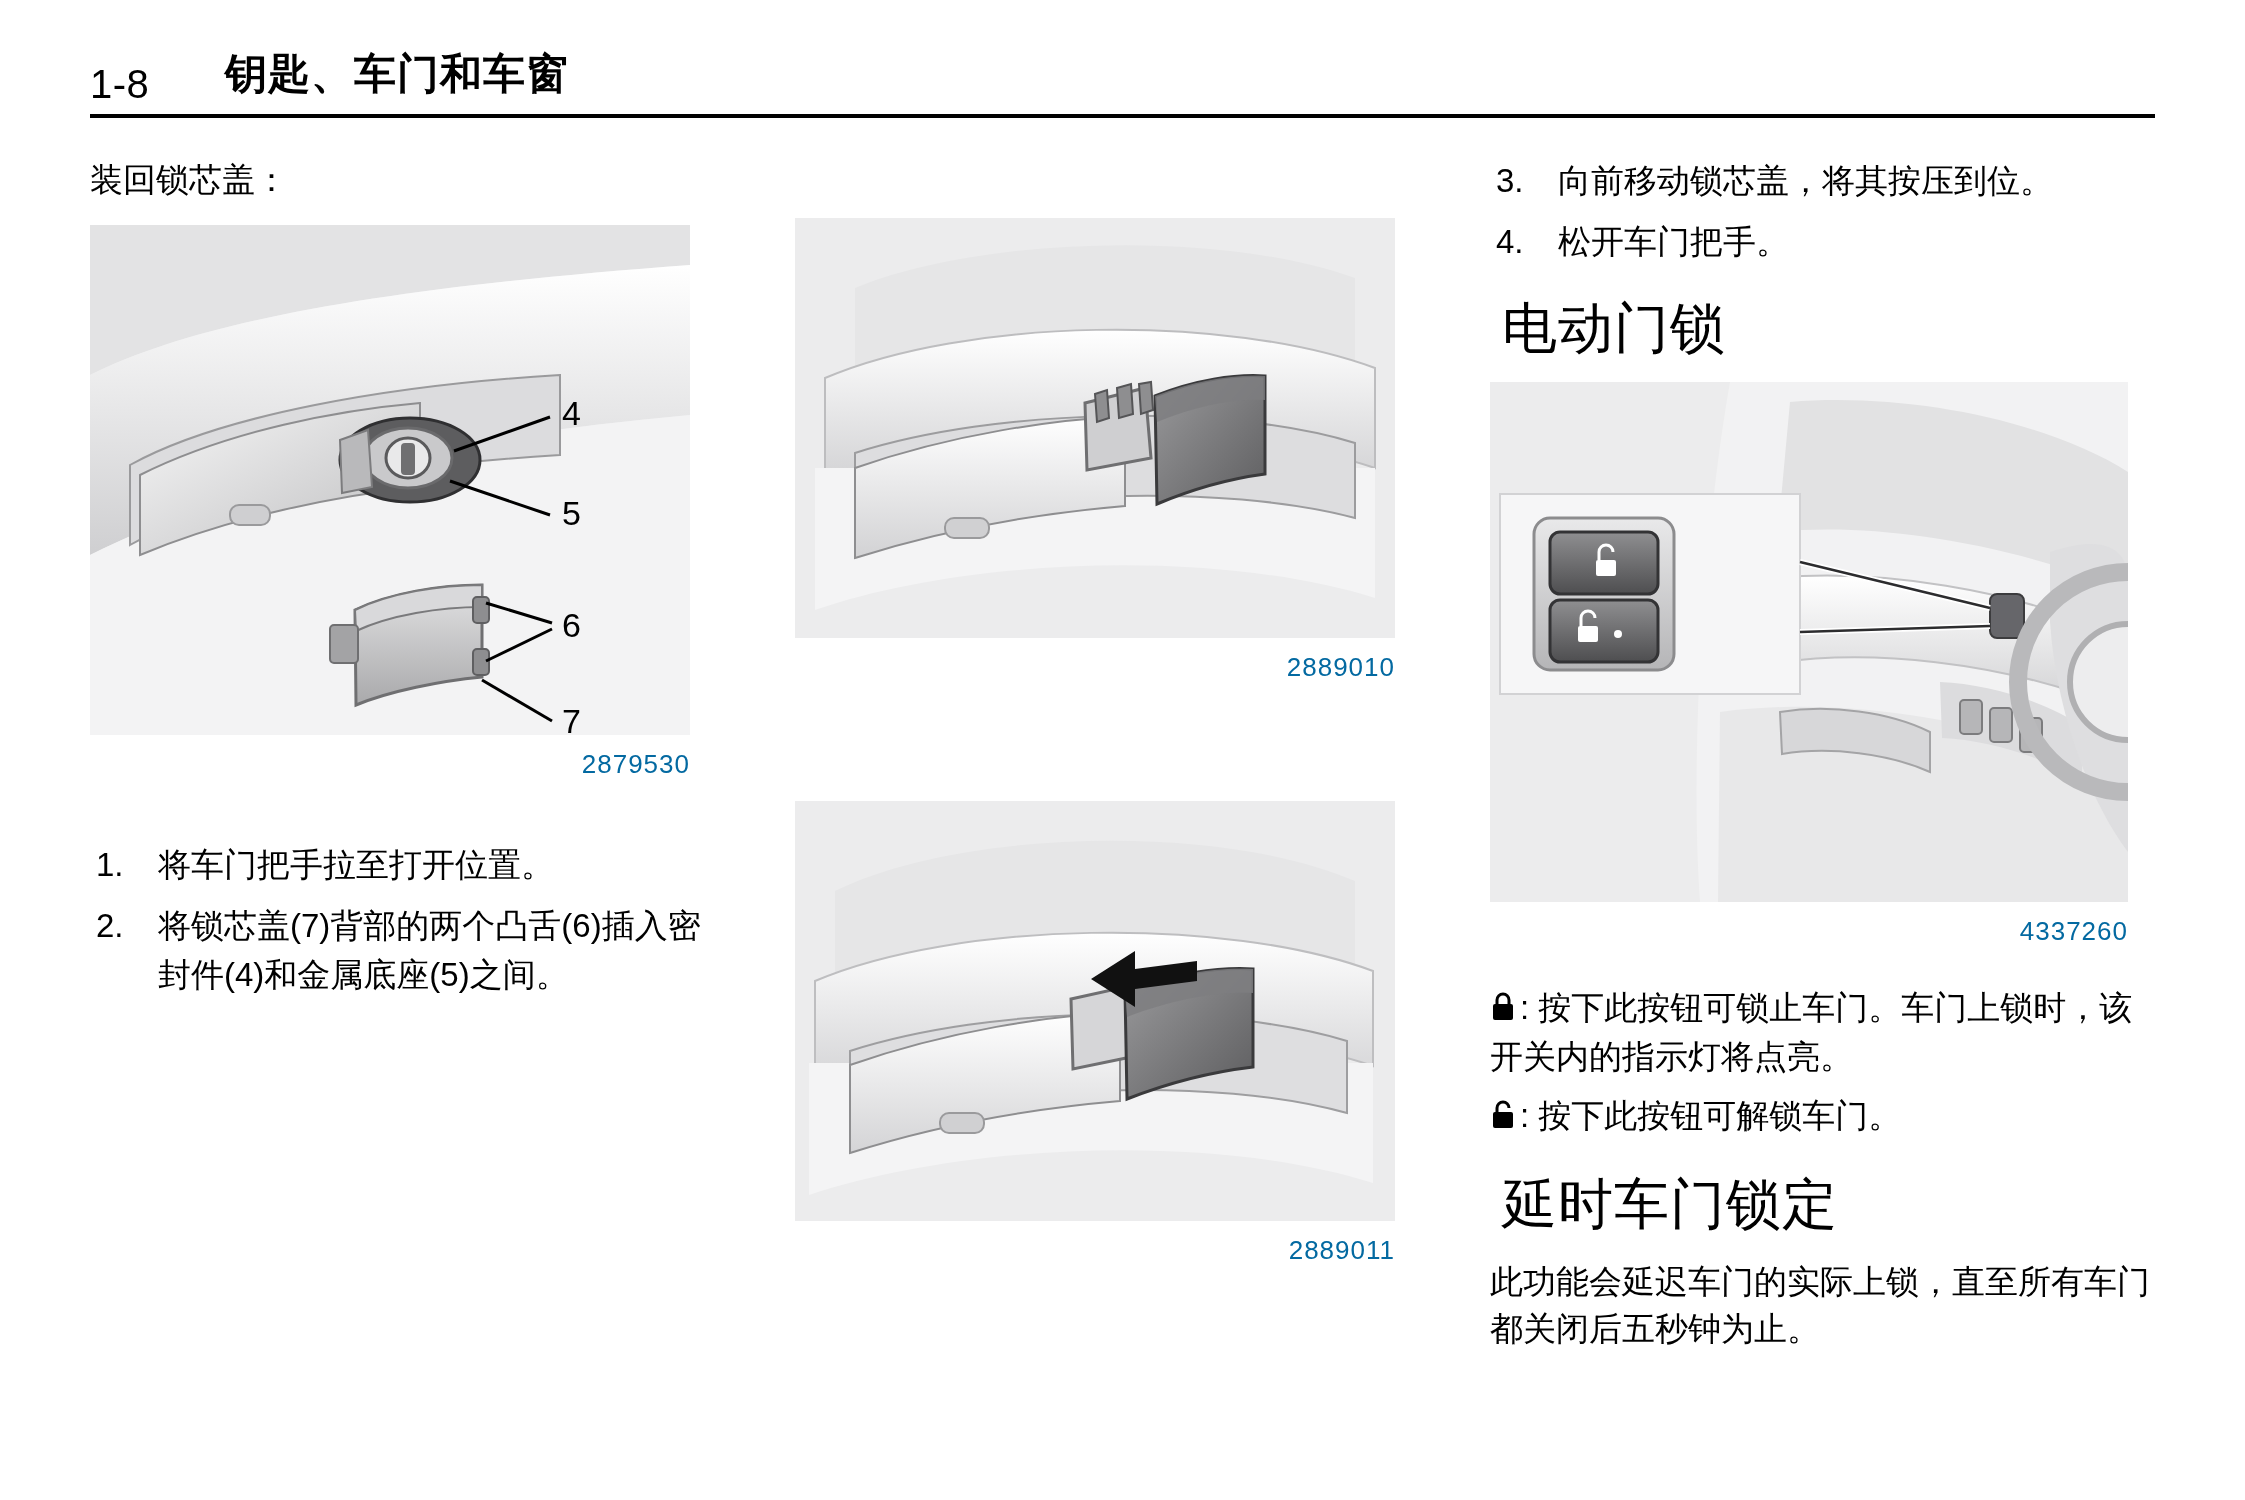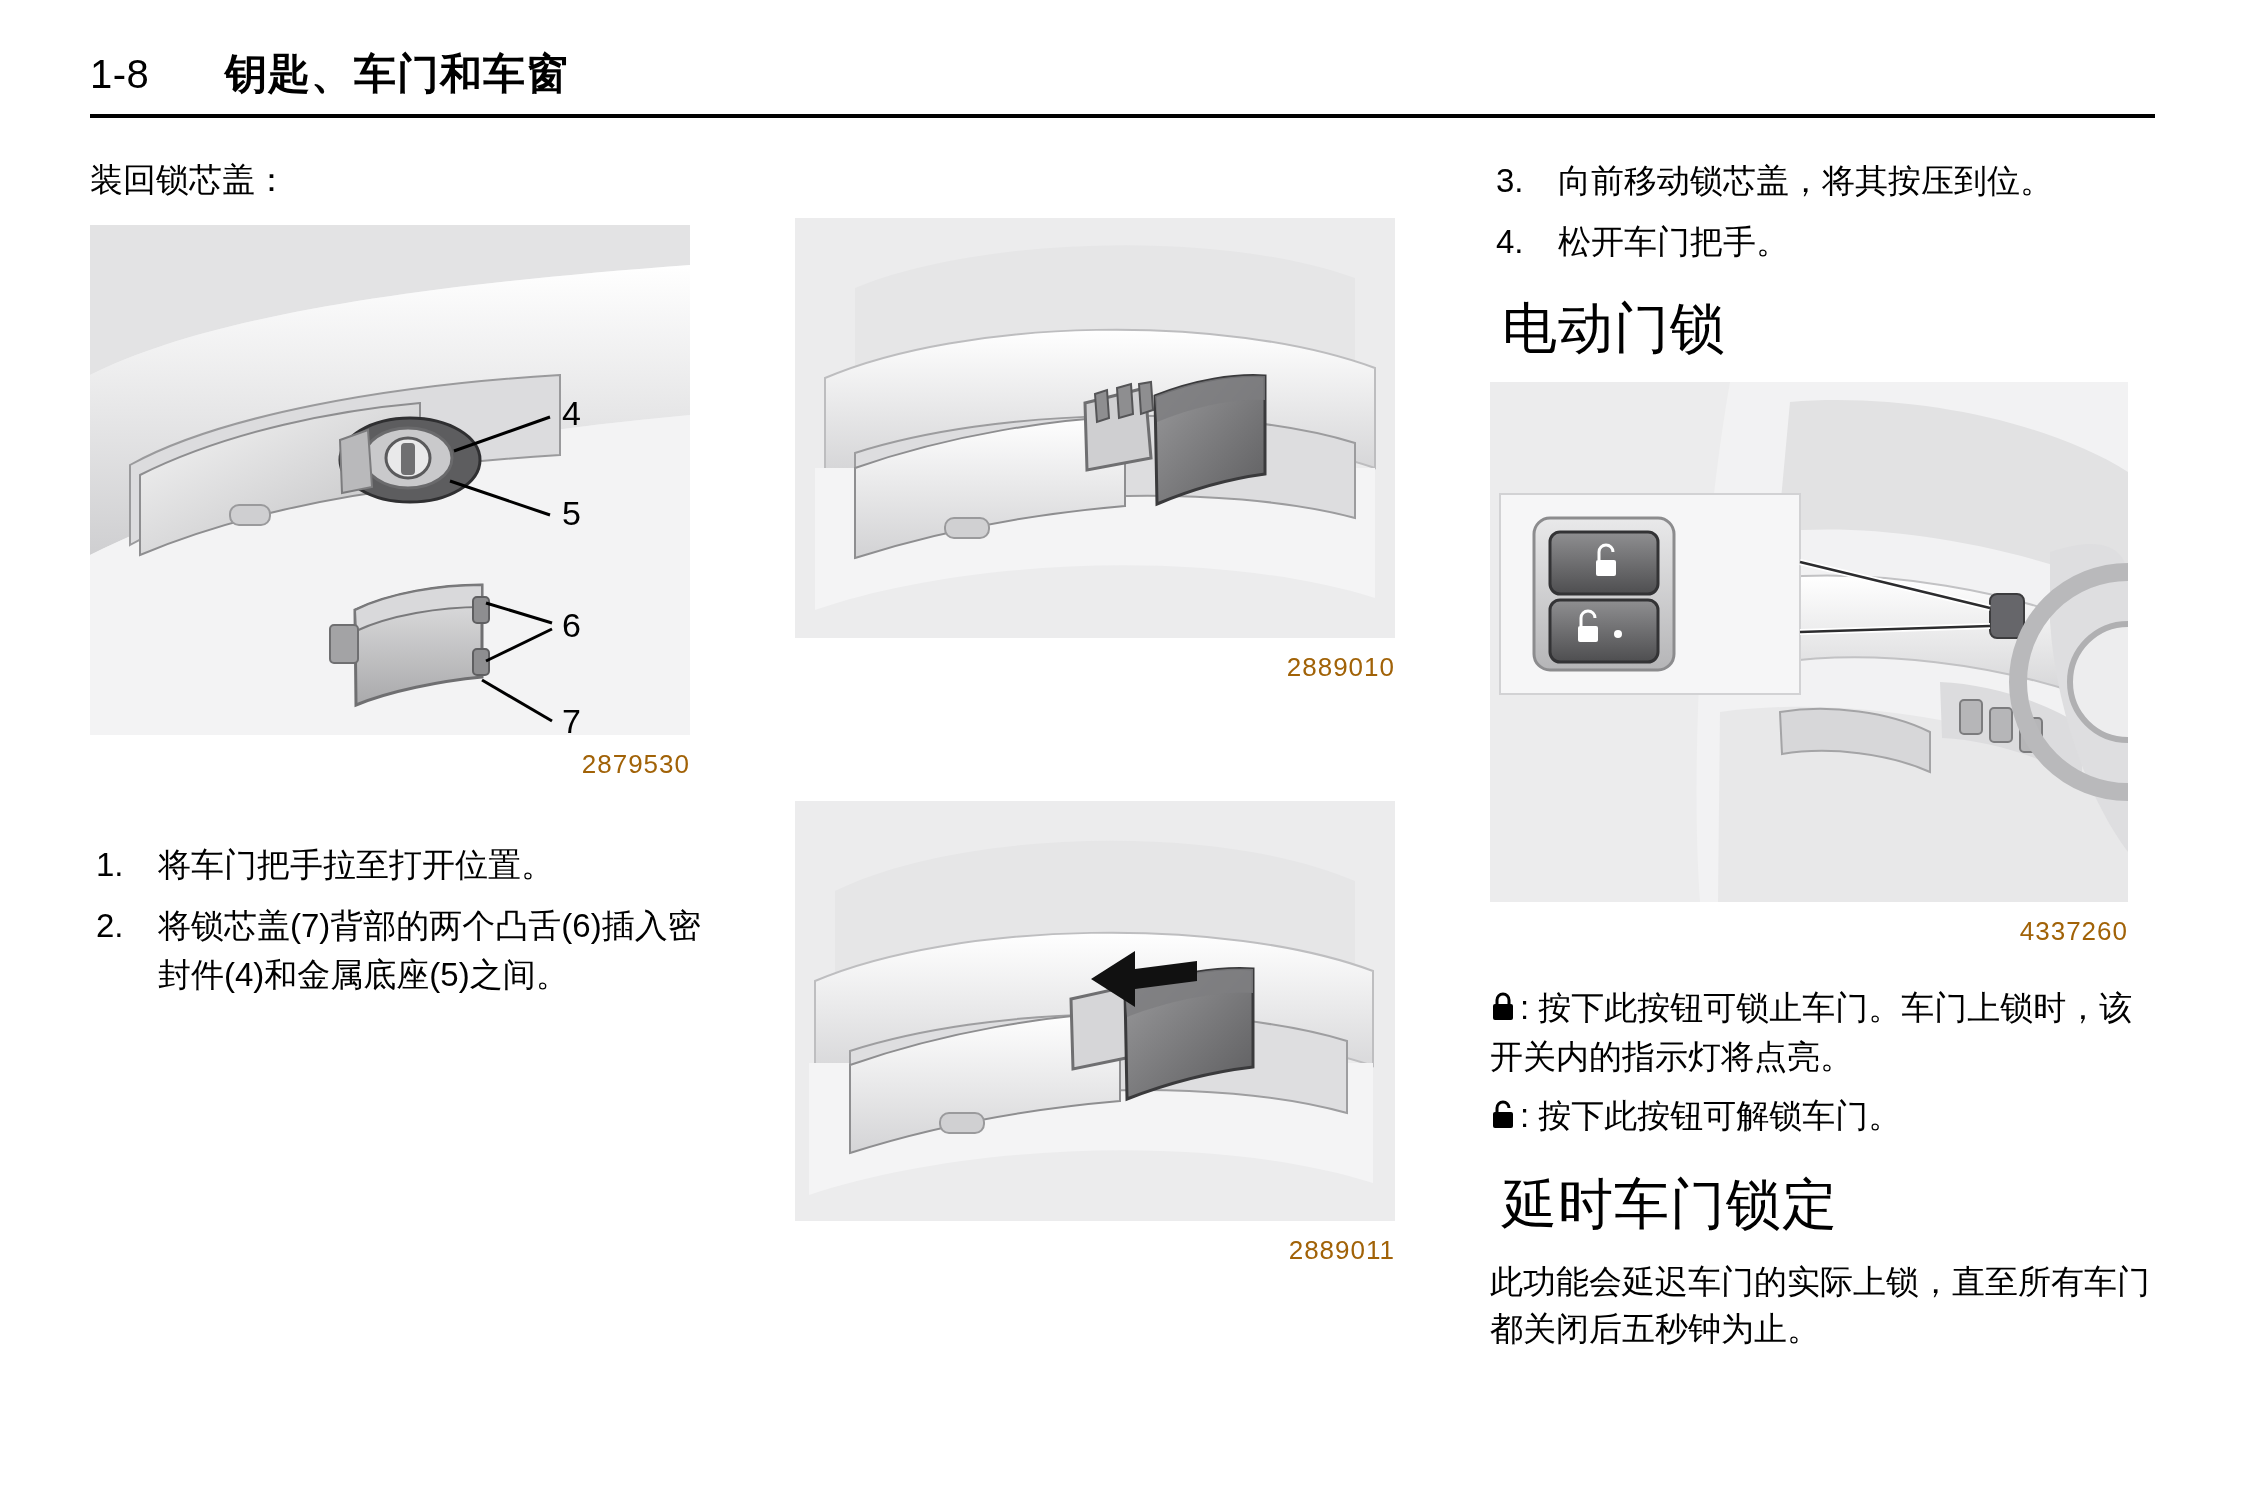--- a/index.html
+++ b/index.html
@@ -25,21 +25,21 @@
   .page-header {
     position: absolute;
     left: 90px;
     top: 48px;
     width: 2065px;
     height: 72px;
   }
   .page-number {
     position: absolute;
     left: 0;
-    top: 4px;
+    top: 14px;
     font-size: 40px;
     letter-spacing: 0.5px;
     font-weight: 400;
   }
   .header-title {
     position: absolute;
     left: 135px;
     top: -2px;
     font-size: 42px;
     font-weight: 700;
@@ -73,21 +73,21 @@
   
   .figure {
     position: relative;
     background: #ececed;
   }
   .figure-caption {
     font-size: 26px;
     letter-spacing: 1px;
     text-align: right;
     margin-top: 14px;
-    color: #a16207;
+    color: #0369a1;
   }
   svg { display: block; }
 
   
   .num-list {
     margin: 0;
     padding: 0;
     list-style: none;
   }
   .num-list li {

